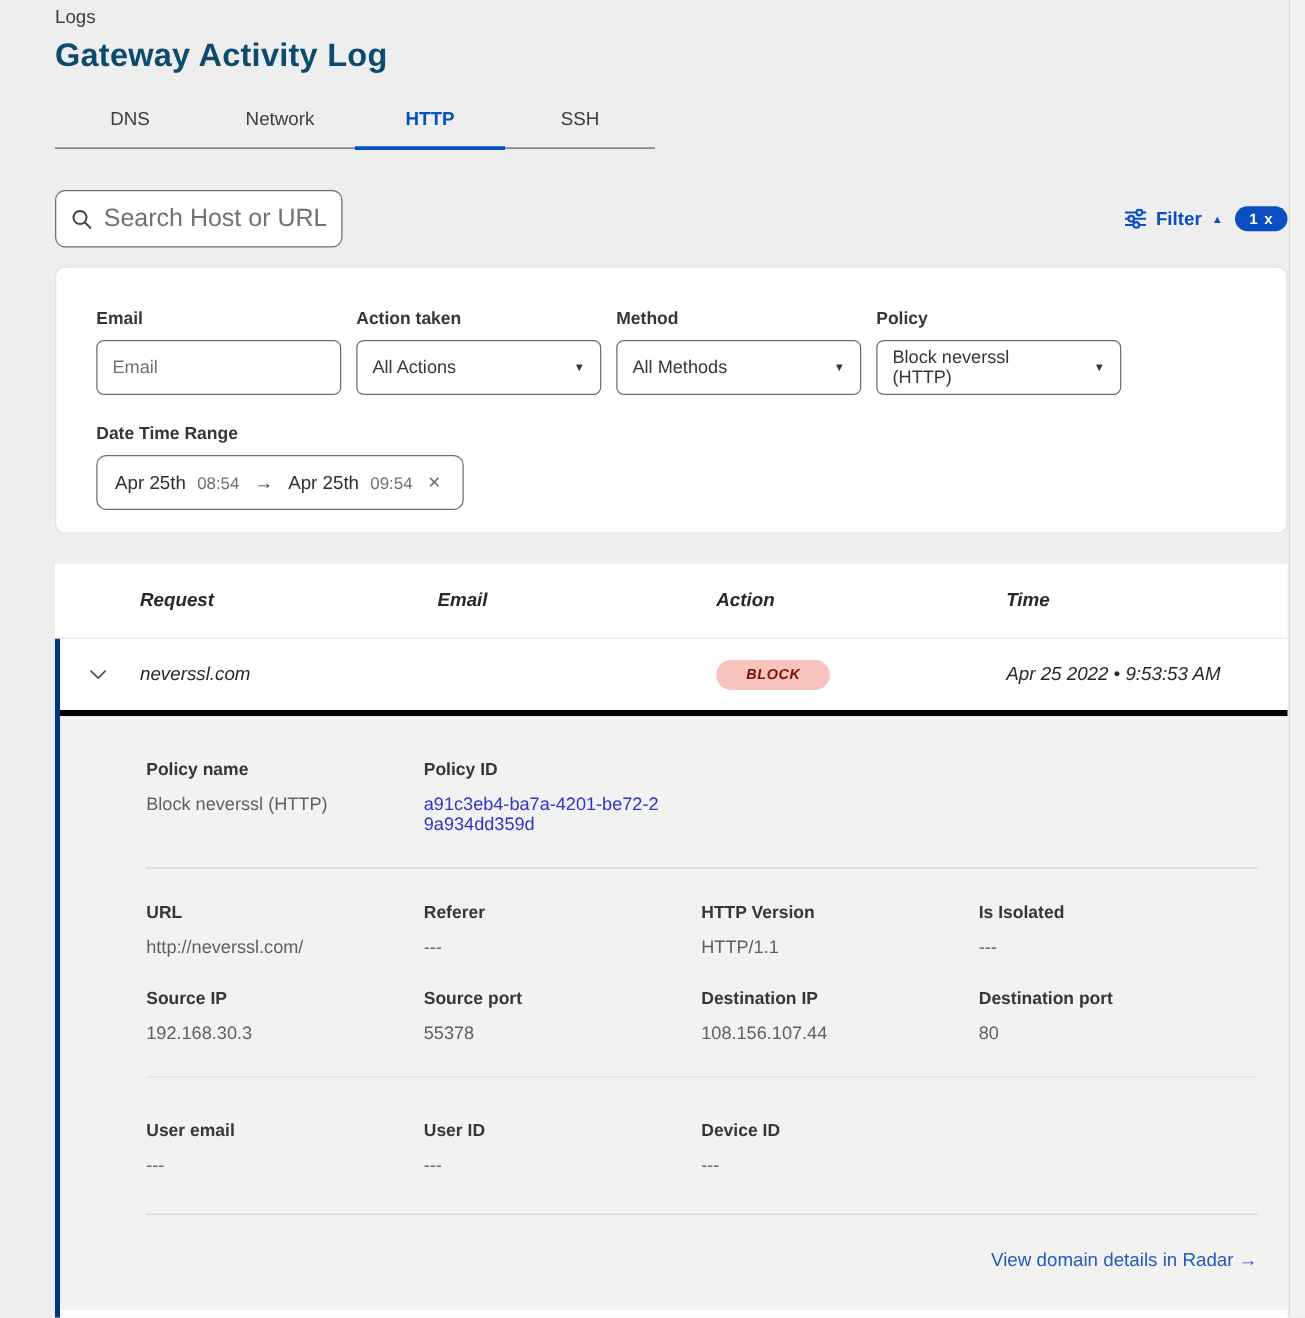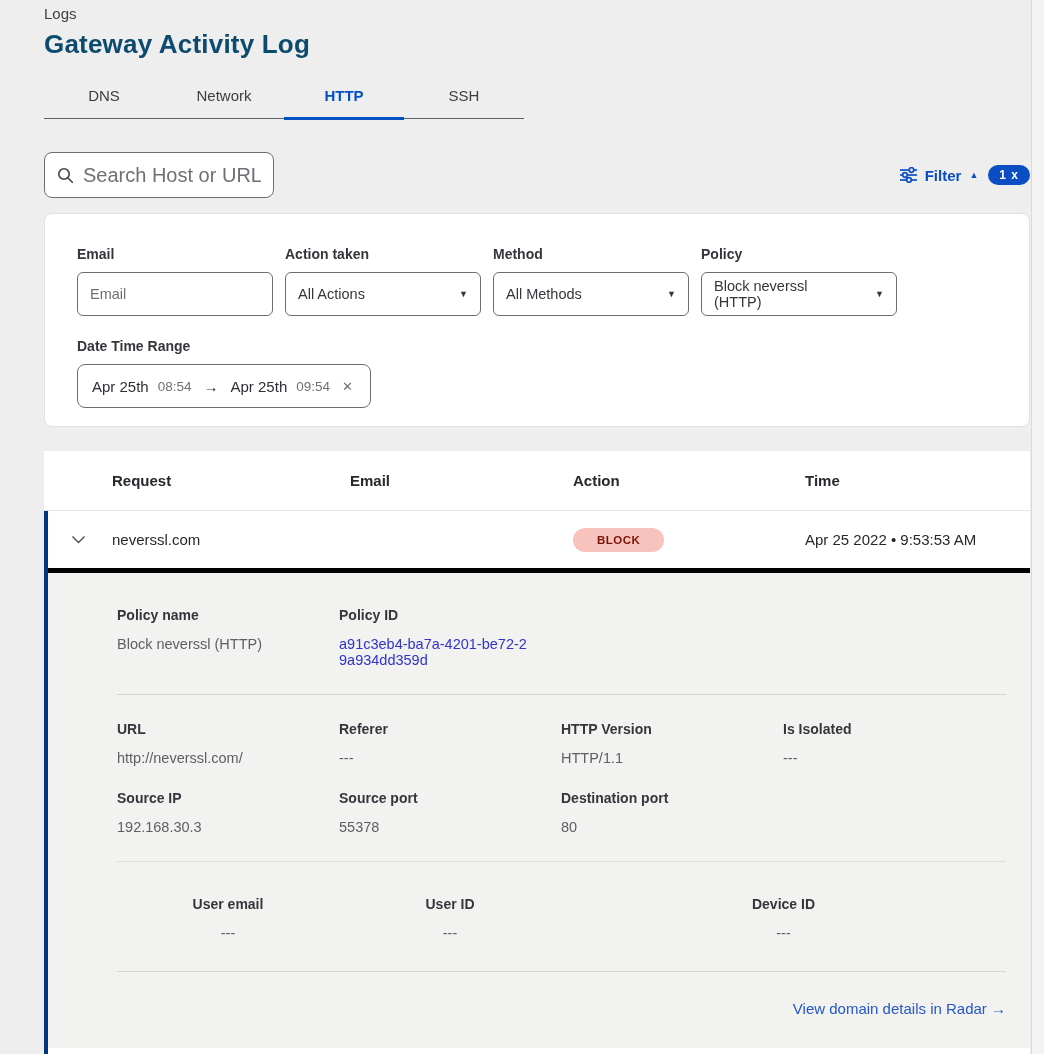--- a/index.html
+++ b/index.html
@@ -78,21 +78,21 @@
     background:#fff; display:flex; align-items:center; padding:0 14px; gap:9px;
     cursor:pointer;
   }
   .date-text { font-size:15px; color:#2c2f34; }
   .time-text { font-size:13.5px; color:#6d7176; }
   .range-arrow { font-size:15px; color:#2c2f34; padding:0 3px; }
   .range-close { font-size:13px; color:#6d7176; margin-left:3px; cursor:pointer; }
 
   
   .log-table { margin-top:24px; background:#fff; position:relative; min-height:604px; }
-  .t-grid { display:grid; grid-template-columns:68px 238px 223px 232px 1fr; align-items:center; }
+  .t-grid { display:grid; grid-template-columns:68px 238px 223px 232px 1fr; align-items:center;font-style:italic; }
   .t-head { height:60px; border-bottom:1px solid #e4e4e4; }
   .t-head .cell { font-size:15px; font-weight:700; color:#26282c; }
   .t-row { height:62px; border-bottom:5px solid #000000; background:#fff; }
   .t-row .cell { font-size:15px; color:#26282c; }
   .chevron-cell { display:flex; justify-content:center; }
   .selected-strip {
     position:absolute; left:0; top:60px; bottom:0; width:4px; background:#003681; z-index:3;
   }
   .badge-block {
     display:inline-block; background:#f8c2bd; color:#7c1308;
@@ -107,21 +107,21 @@
   .d-grid4 { display:grid; grid-template-columns:222px 222px 222px 1fr; }
   .d-grid3 { display:grid; grid-template-columns:222px 222px 1fr; }
   .d-label { font-size:14px; font-weight:700; color:#33363b; }
   .d-value { margin-top:13px; font-size:14.5px; color:#5c5f64; }
   .sec-policy { padding:34px 0 26px; }
   .policy-id-link { color:#3232cd; max-width:190px; word-break:break-all; cursor:pointer; }
   .divider { border-top:1px solid #d4d4d3; }
   .divider-light { border-top:1px solid #dededd; }
   .sec-http { padding:26px 0 22px; }
   .sec-net { padding:2px 0 26px; }
-  .sec-user { padding:34px 0 30px;text-align:center; }
+  .sec-user { padding:34px 0 30px; }
   .radar-row { padding:28px 0 30px; text-align:right; }
   .radar-link { color:#2458c5; font-size:15px; cursor:pointer; text-decoration:none; }
 </style>
 </head>
 <body>
 
 <div class="content">
 
   <div class="breadcrumb">Logs</div>
   <h1 class="page-title">Gateway Activity Log</h1>
@@ -266,20 +266,24 @@
       <div class="sec-net d-grid4">
         <div>
           <div class="d-label">Source IP</div>
           <div class="d-value">192.168.30.3</div>
         </div>
         <div>
           <div class="d-label">Source port</div>
           <div class="d-value">55378</div>
         </div>
         <div>
+          <div class="d-label">Destination IP</div>
+          <div class="d-value">108.156.107.44</div>
+        </div>
+        <div>
           <div class="d-label">Destination port</div>
           <div class="d-value">80</div>
         </div>
       </div>
 
       <div class="divider-light"></div>
 
       <div class="sec-user d-grid3">
         <div>
           <div class="d-label">User email</div>

